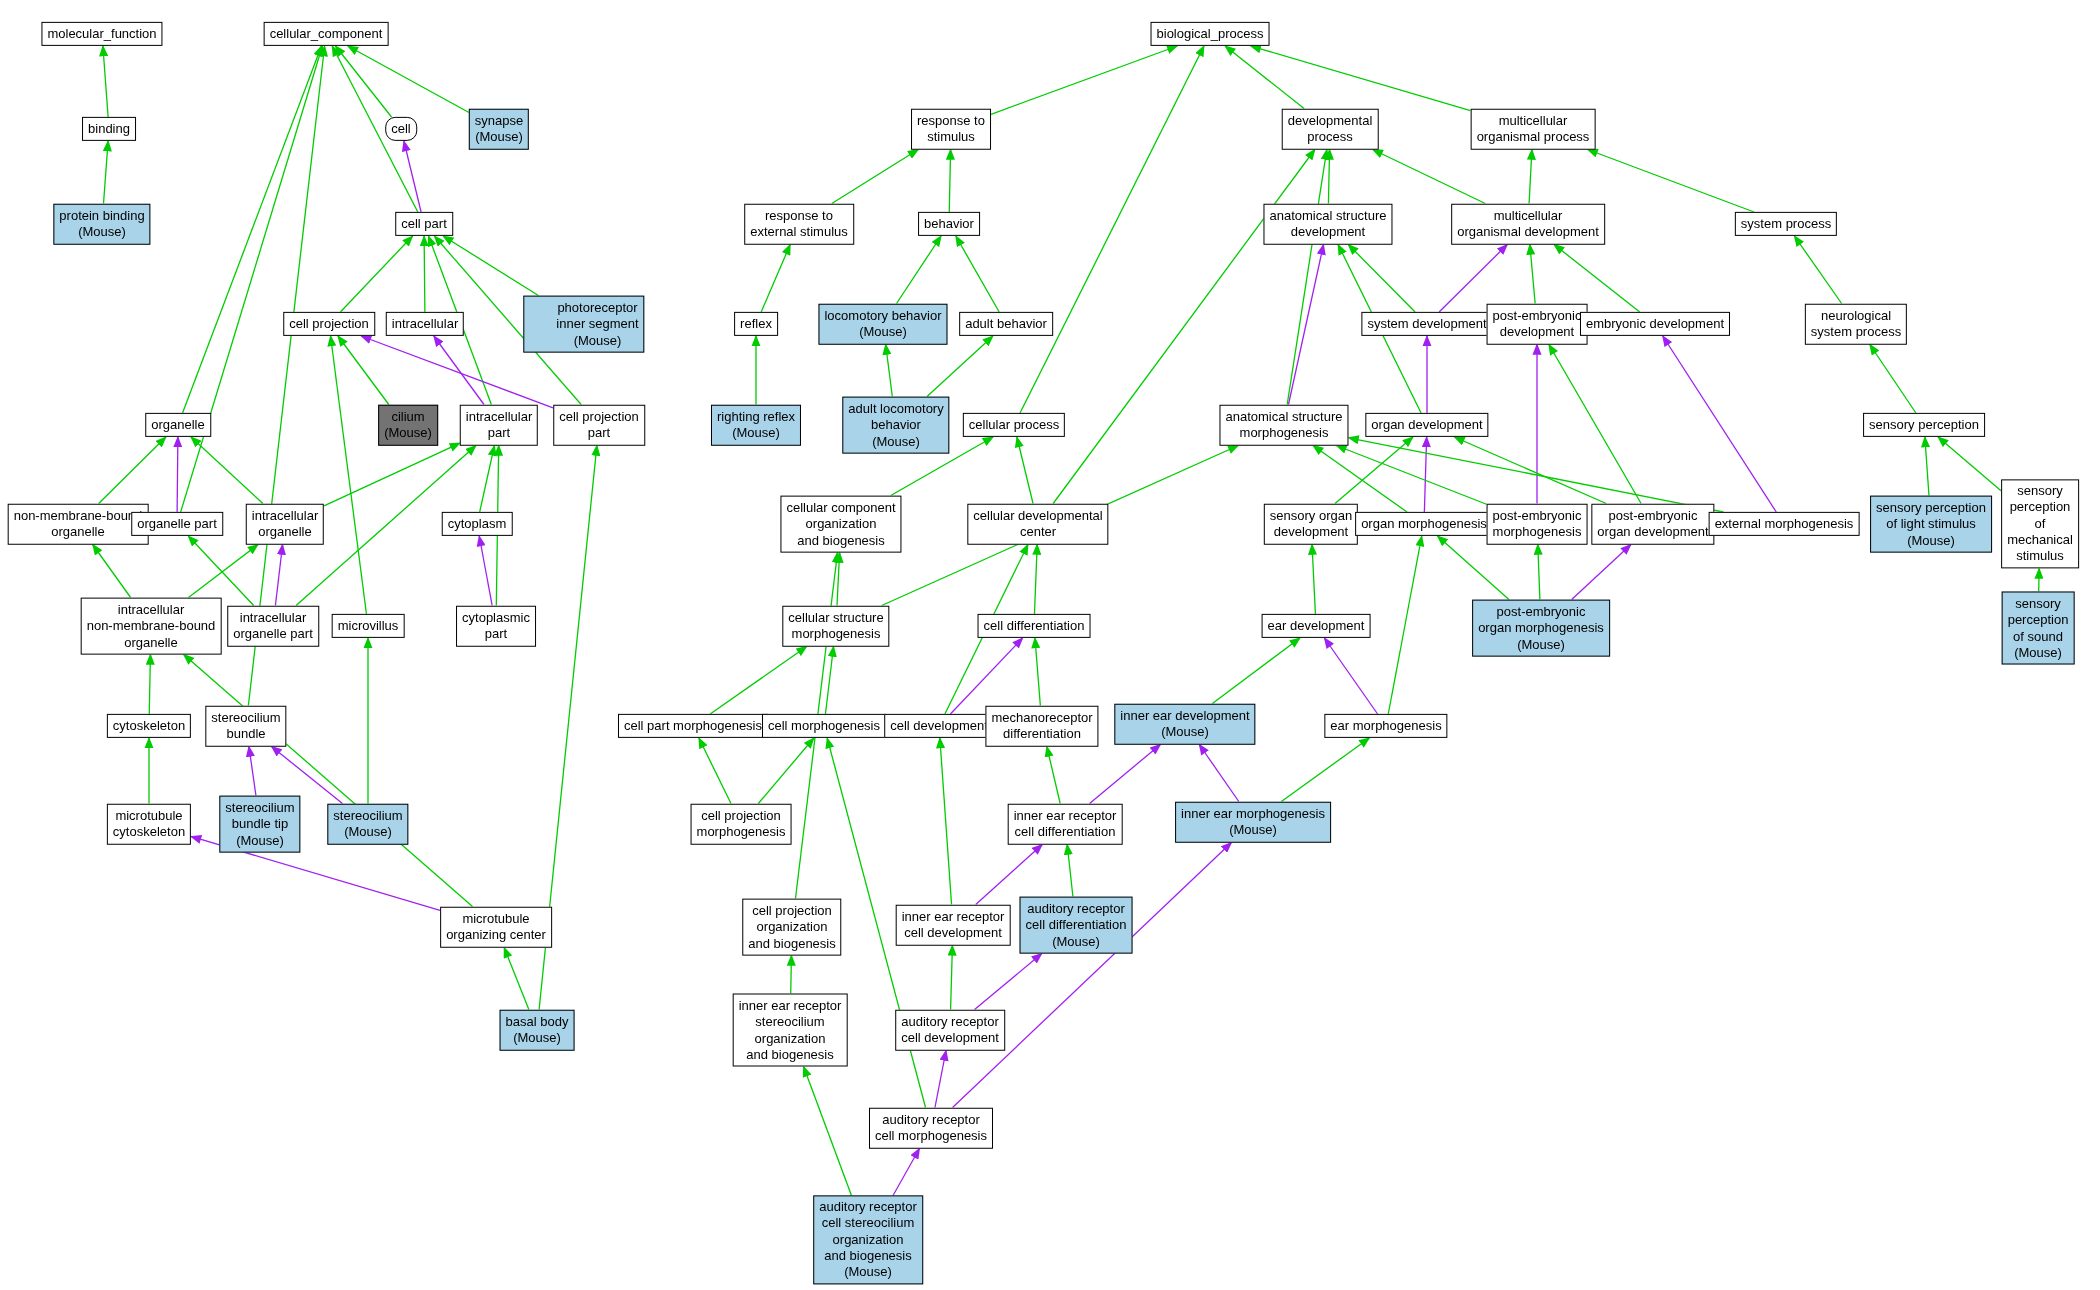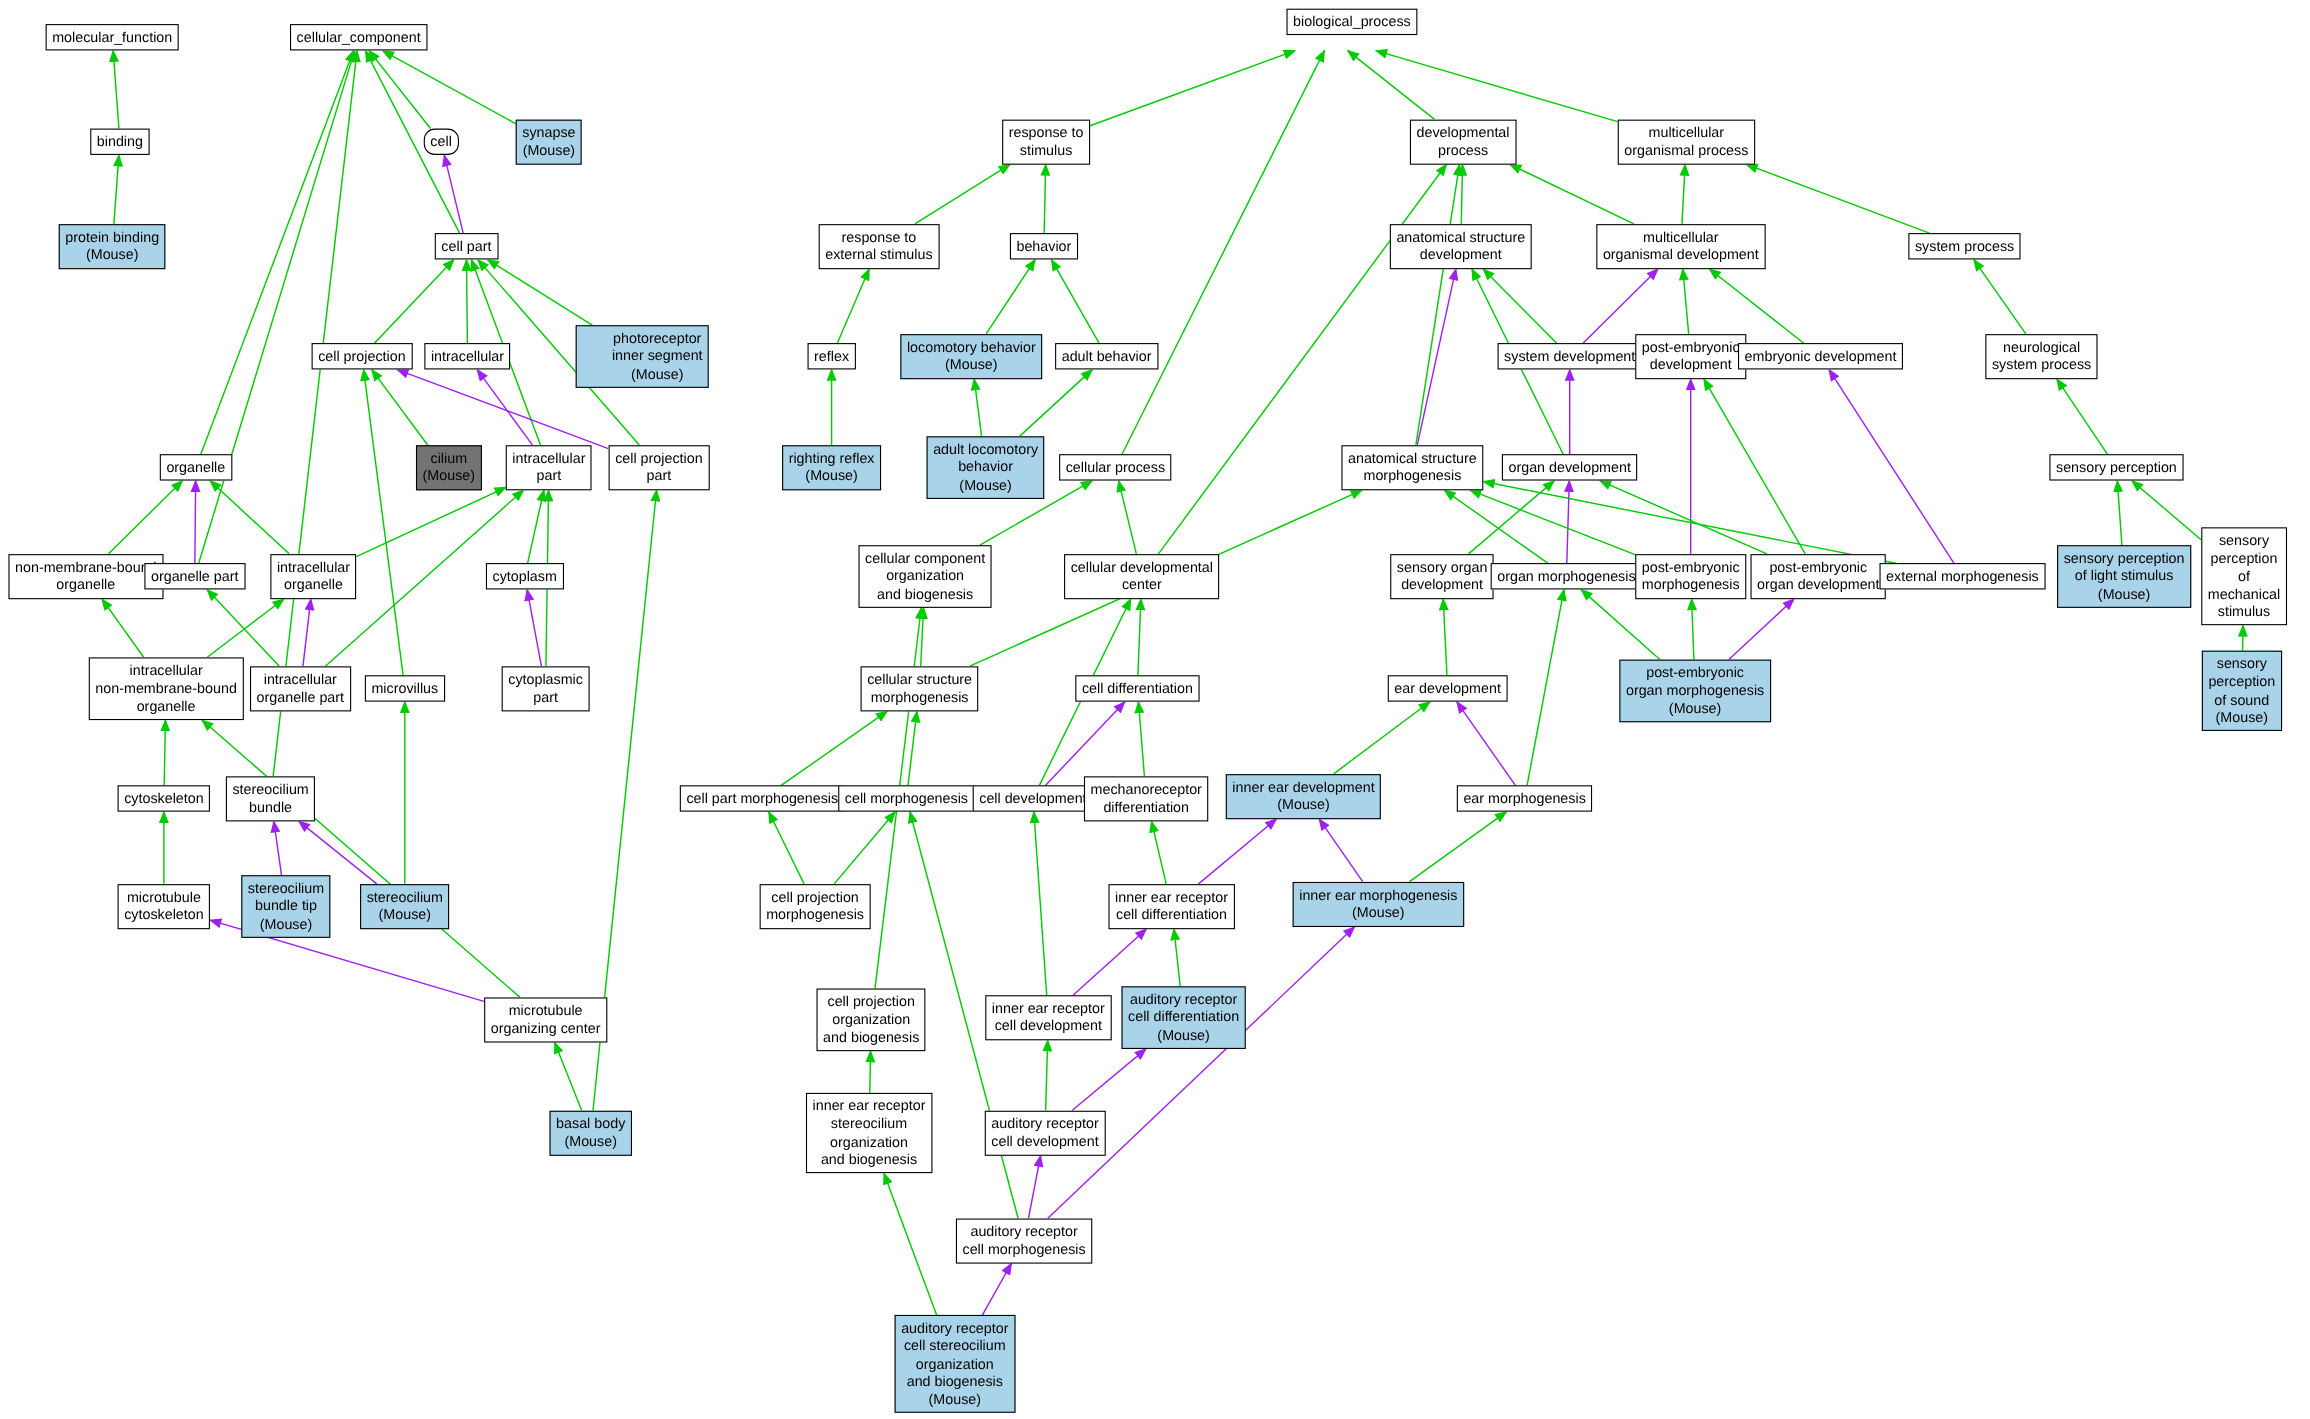--- a/index.html
+++ b/index.html
@@ -195,21 +195,21 @@
 cytoskeleton</div>
     <div class="node" style="left: 260px; top: 824px; background: rgb(168, 211, 232); border-color: rgb(0, 0, 0);">stereocilium
 bundle tip
 (Mouse)</div>
     <div class="node" style="left: 368px; top: 824px; background: rgb(168, 211, 232); border-color: rgb(0, 0, 0);">stereocilium
 (Mouse)</div>
     <div class="node" style="left: 496px; top: 927px; background: rgb(255, 255, 255); border-color: rgb(0, 0, 0);">microtubule
 organizing center</div>
     <div class="node" style="left: 537px; top: 1030px; background: rgb(168, 211, 232); border-color: rgb(0, 0, 0);">basal body
 (Mouse)</div>
-    <div class="node" style="left: 1210px; top: 20px; background: rgb(255, 255, 255); border-color: rgb(0, 0, 0); margin-left: 19px;">biological_process</div>
+    <div class="node" style="left: 1210px; top: 34px; background: rgb(255, 255, 255); border-color: rgb(0, 0, 0);">biological_process</div>
     <div class="node" style="left: 951px; top: 129px; background: rgb(255, 255, 255); border-color: rgb(0, 0, 0);">response to
 stimulus</div>
     <div class="node" style="left: 1330px; top: 129px; background: rgb(255, 255, 255); border-color: rgb(0, 0, 0);">developmental
 process</div>
     <div class="node" style="left: 1533px; top: 129px; background: rgb(255, 255, 255); border-color: rgb(0, 0, 0);">multicellular
 organismal process</div>
     <div class="node" style="left: 799px; top: 224px; background: rgb(255, 255, 255); border-color: rgb(0, 0, 0);">response to
 external stimulus</div>
     <div class="node" style="left: 949px; top: 224px; background: rgb(255, 255, 255); border-color: rgb(0, 0, 0);">behavior</div>
     <div class="node" style="left: 1328px; top: 224px; background: rgb(255, 255, 255); border-color: rgb(0, 0, 0);">anatomical structure

